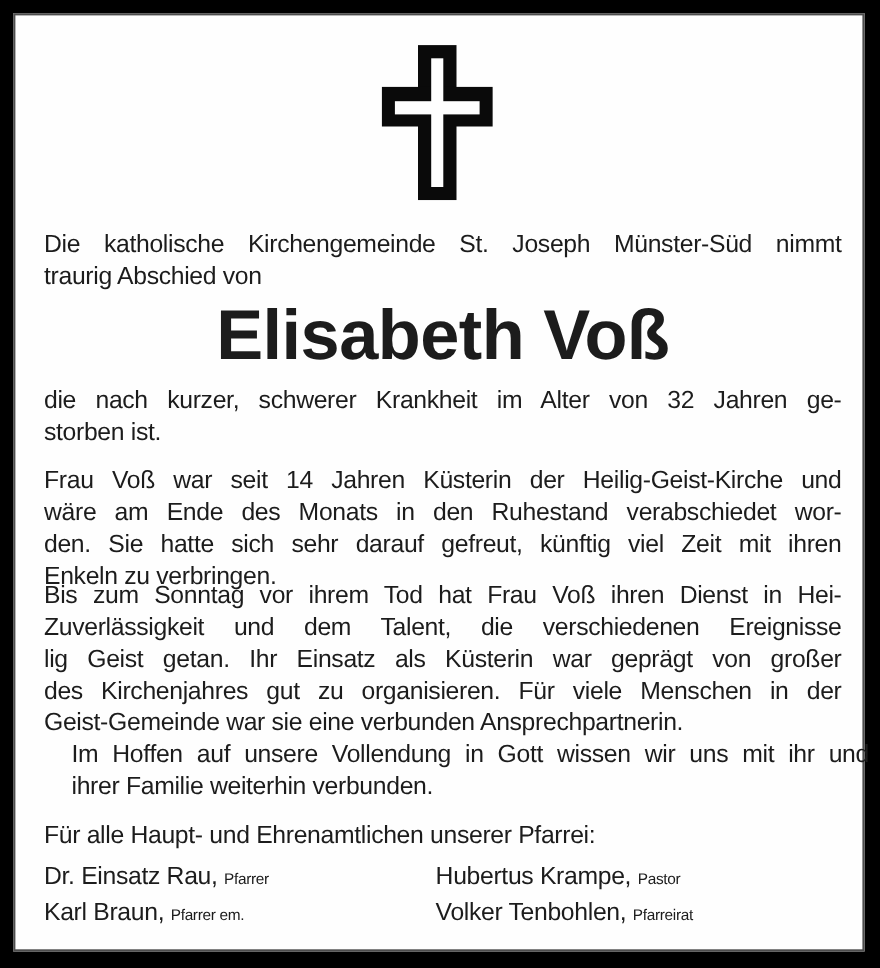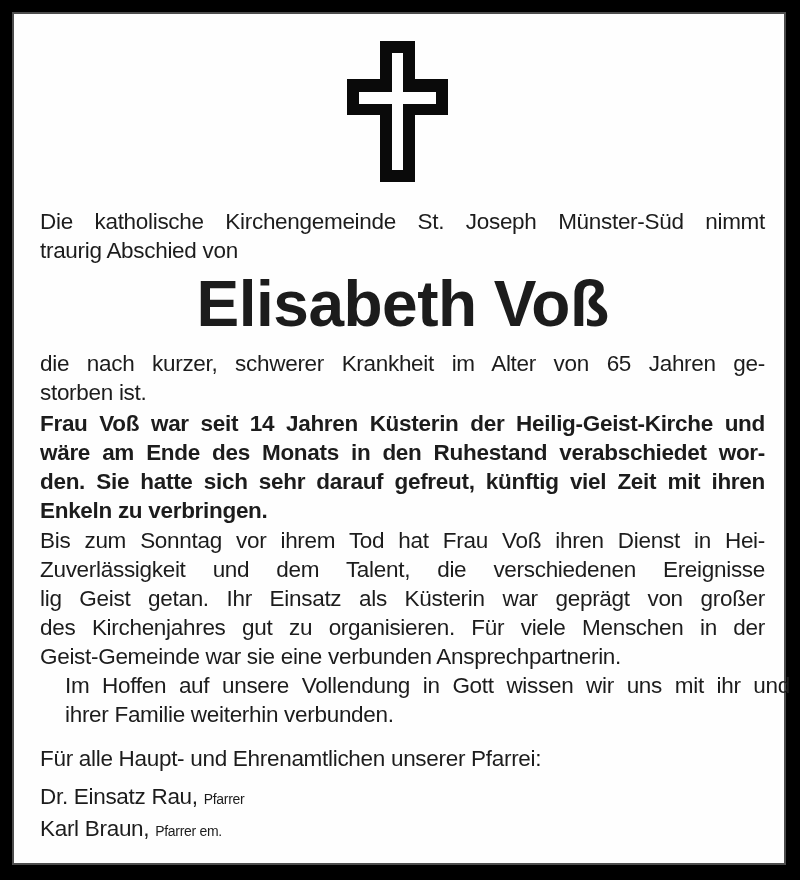--- a/index.html
+++ b/index.html
@@ -50,21 +50,21 @@
     top: 782px;
     font-size: 22.5px;
     line-height: 29px;
     letter-spacing: -0.3px;
   }
   .sigcol.left { left: 40px; }
   .sigcol.right { left: 396px; }
   .sig-title { font-size: 14px; }
   .pos-intro { top: 207px; }
   .pos-death { top: 349px; }
-  .pos-service { top: 409px; font-weight: bold; }
+  .pos-service { top: 422px; }
   .pos-tribute { top: 526px; }
   .pos-hope { top: 671px; margin-left: 25px; }
   .pos-closing { top: 744px; }
 </style>
 </head>
 <body>
 
 <div class="page">
   <div class="card"></div>
 
@@ -76,21 +76,21 @@
   </svg>
 
   <div class="textblock pos-intro">
     <div class="jline">Die katholische Kirchengemeinde St. Joseph Münster-Süd nimmt</div>
     <div class="lline">traurig Abschied von</div>
   </div>
 
   <div class="headline">Elisabeth Voß</div>
 
   <div class="textblock pos-death">
-    <div class="jline">die nach kurzer, schwerer Krankheit im Alter von 65 Jahren ge-</div>
+    <div class="jline">die nach kurzer, schwerer Krankheit im Alter von 32 Jahren ge-</div>
     <div class="lline">storben ist.</div>
   </div>
 
   <div class="textblock pos-service">
     <div class="jline">Frau Voß war seit 14 Jahren Küsterin der Heilig-Geist-Kirche und</div>
     <div class="jline">wäre am Ende des Monats in den Ruhestand verabschiedet wor-</div>
     <div class="jline">den. Sie hatte sich sehr darauf gefreut, künftig viel Zeit mit ihren</div>
     <div class="lline">Enkeln zu verbringen.</div>
   </div>
 
@@ -115,13 +115,23 @@
     <div>
       <span>Dr. Einsatz Rau,</span>
       <span class="sig-title">Pfarrer</span>
     </div>
     <div>
       <span>Karl Braun,</span>
       <span class="sig-title">Pfarrer em.</span>
     </div>
   </div>
 
+  <div class="sigcol right">
+    <div>
+      <span>Hubertus Krampe,</span>
+      <span class="sig-title">Pastor</span>
+    </div>
+    <div>
+      <span>Volker Tenbohlen,</span>
+      <span class="sig-title">Pfarreirat</span>
+    </div>
+  </div>
 </div>
 
 </body></html>

